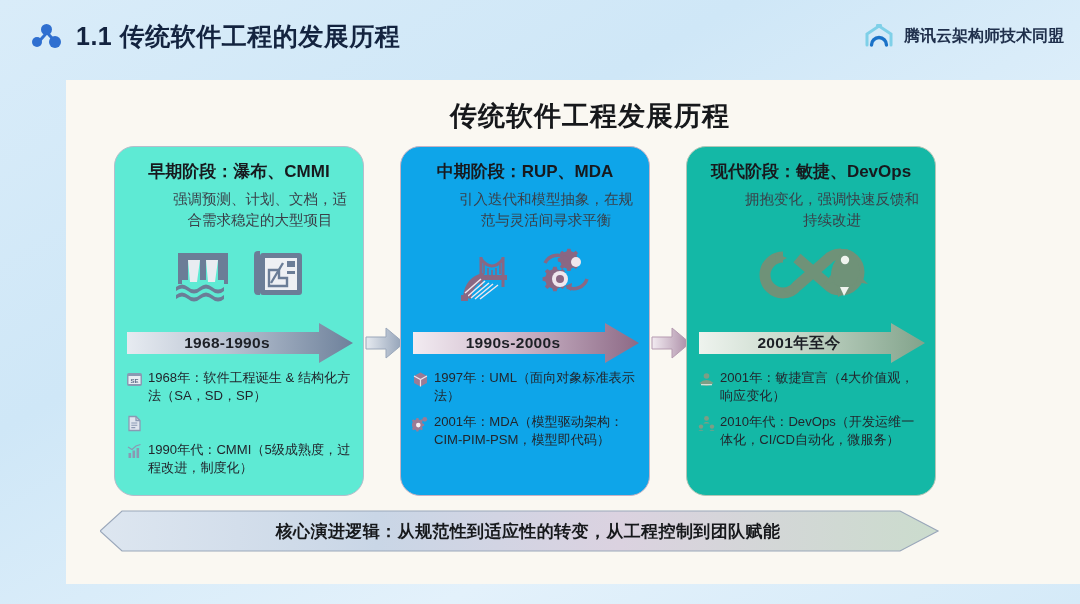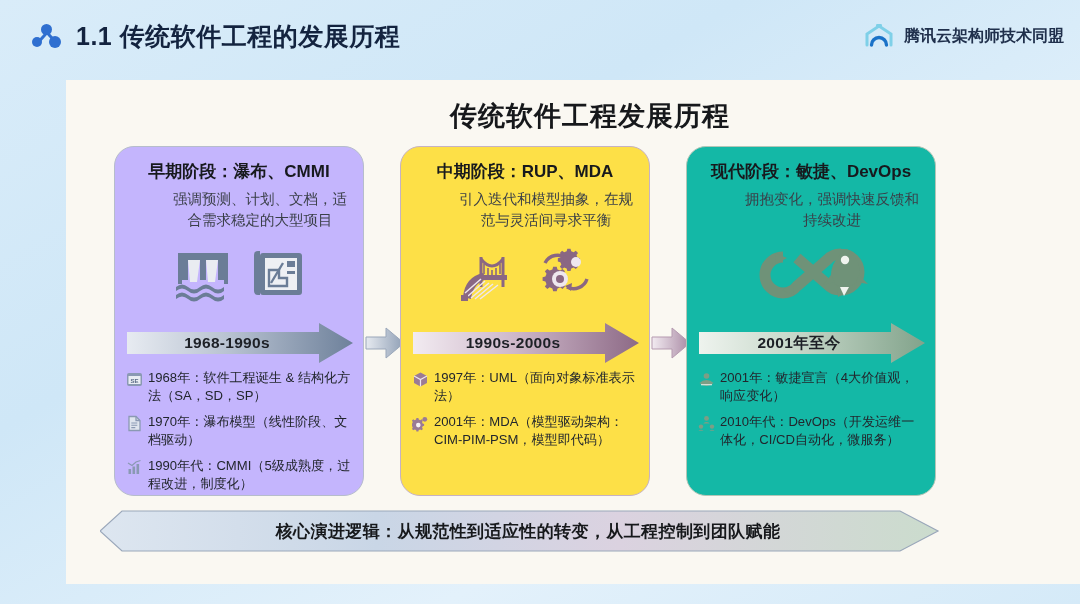--- a/index.html
+++ b/index.html
@@ -42,22 +42,22 @@
     letter-spacing:1px;
   }
 
   
   .panels { position:absolute; left:48px; top:66px; width:822px; height:350px; }
   .panel {
     position:absolute; top:0; width:250px; height:350px;
     border-radius:20px; border:1.6px solid #b9bfcd;
     background:#f3f4f7; overflow:hidden;
   }
-  .panel.p1 { left:0;    background:#c4b5fd; border-color:#b6bdcb; }
-  .panel.p2 { left:286px; background:#fde047; border-color:#c6b2c3; }
+  .panel.p1 { left:0;    background:#5eead4; border-color:#b6bdcb; }
+  .panel.p2 { left:286px; background:#0ea5e9; border-color:#c6b2c3; }
   .panel.p3 { left:572px; background:#14b8a6; border-color:#b3c6b7; }
 
   .p-head { padding:14px 12px 0; text-align:center; }
   .p-title { font-size:17px; font-weight:bold; color:#17191d; line-height:1.25; }
   .p-sub { margin-top:7px; font-size:14.5px; color:#3a3f48; line-height:1.45;margin-left:42px; }
 
   .p-art { height:76px; margin-top:6px; display:flex; align-items:center; justify-content:center; gap:18px; }
   .p-art svg { display:block; }
 
   
@@ -170,21 +170,20 @@
           <span class="btext">1968年：软件工程诞生 &amp; 结构化方法（SA，SD，SP）</span>
         </div>
         <div class="bitem">
           <span class="bicon">
             <svg viewBox="0 0 17 17" width="17" height="17">
               <path d="M3 1.5 h7 l4 4 v10 h-11z" fill="#dfe5ee" stroke="#8a99b3" stroke-width="1.3"></path>
               <path d="M10 1.5 v4 h4" fill="none" stroke="#8a99b3" stroke-width="1.3"></path>
               <path d="M5.3 8 h6 M5.3 10.3 h6 M5.3 12.6 h4" stroke="#8a99b3" stroke-width="1.1"></path>
             </svg>
           </span>
-          <span class="btext">1970年：瀑布模型（线性阶段、文档驱动）</span>
         </div>
         <div class="bitem">
           <span class="bicon">
             <svg viewBox="0 0 17 17" width="17" height="17">
               <rect x="2.5" y="10" width="2.6" height="5" fill="#8a99b3"></rect>
               <rect x="6.5" y="7.5" width="2.6" height="7.5" fill="#8a99b3"></rect>
               <rect x="10.5" y="5" width="2.6" height="10" fill="#8a99b3"></rect>
               <path d="M2 4 L6 6.5 L10 3 L14.5 1.5" fill="none" stroke="#8a99b3" stroke-width="1.2"></path>
             </svg>
           </span>

